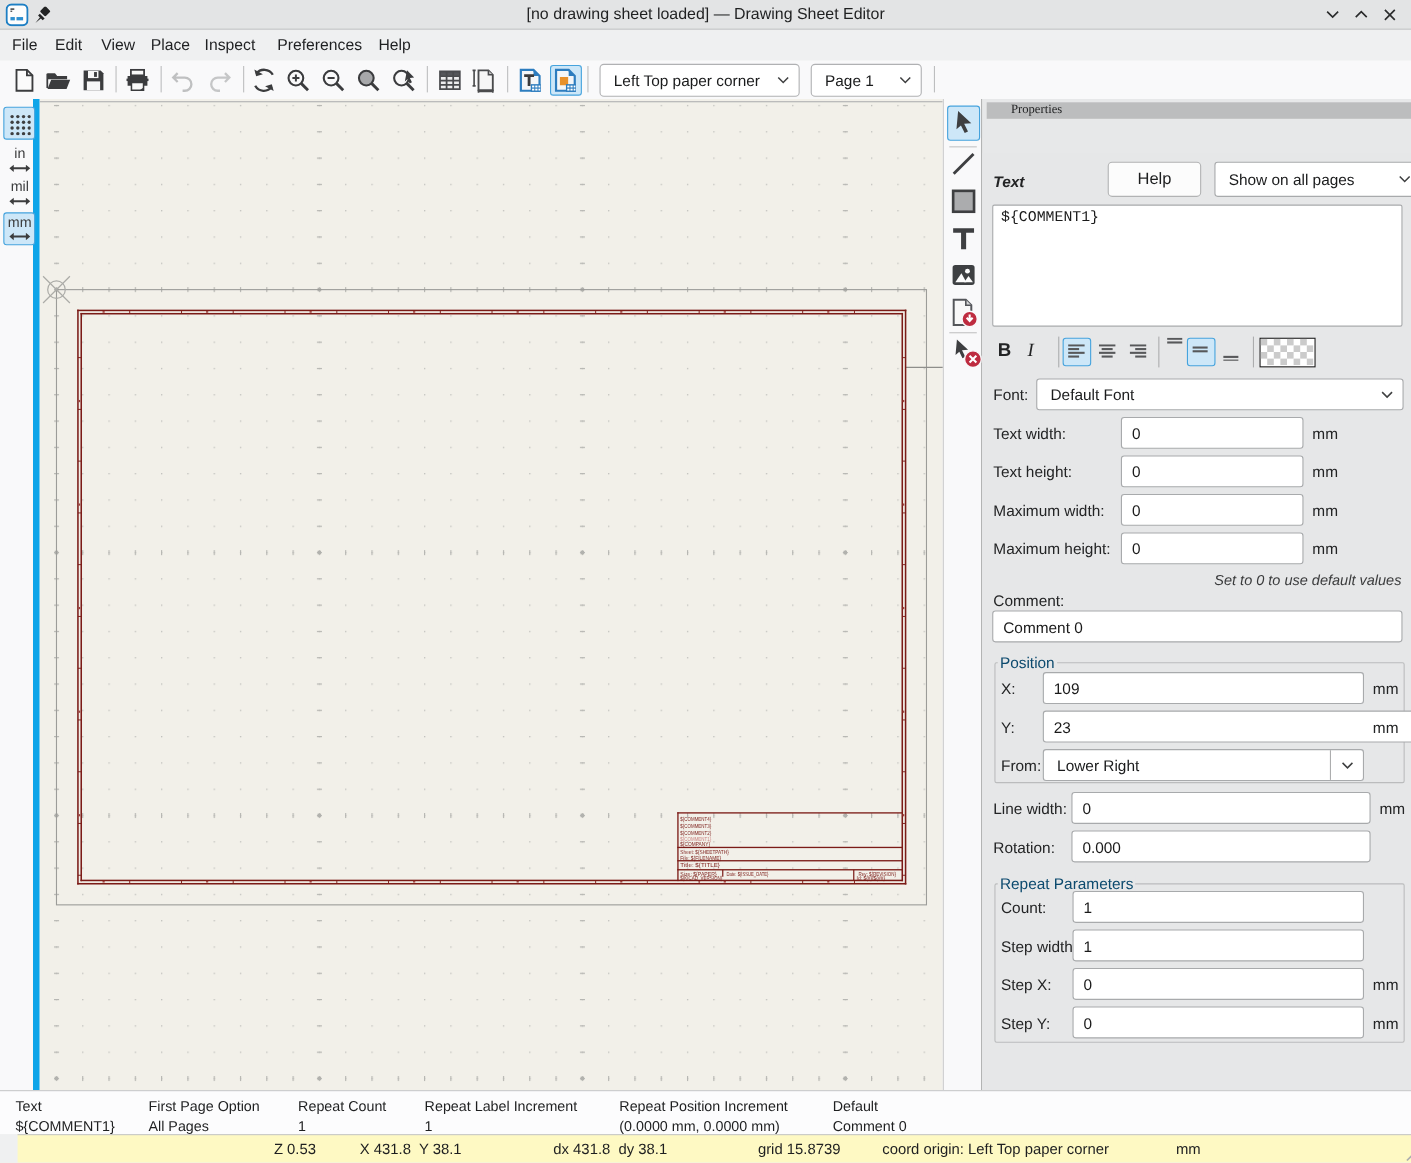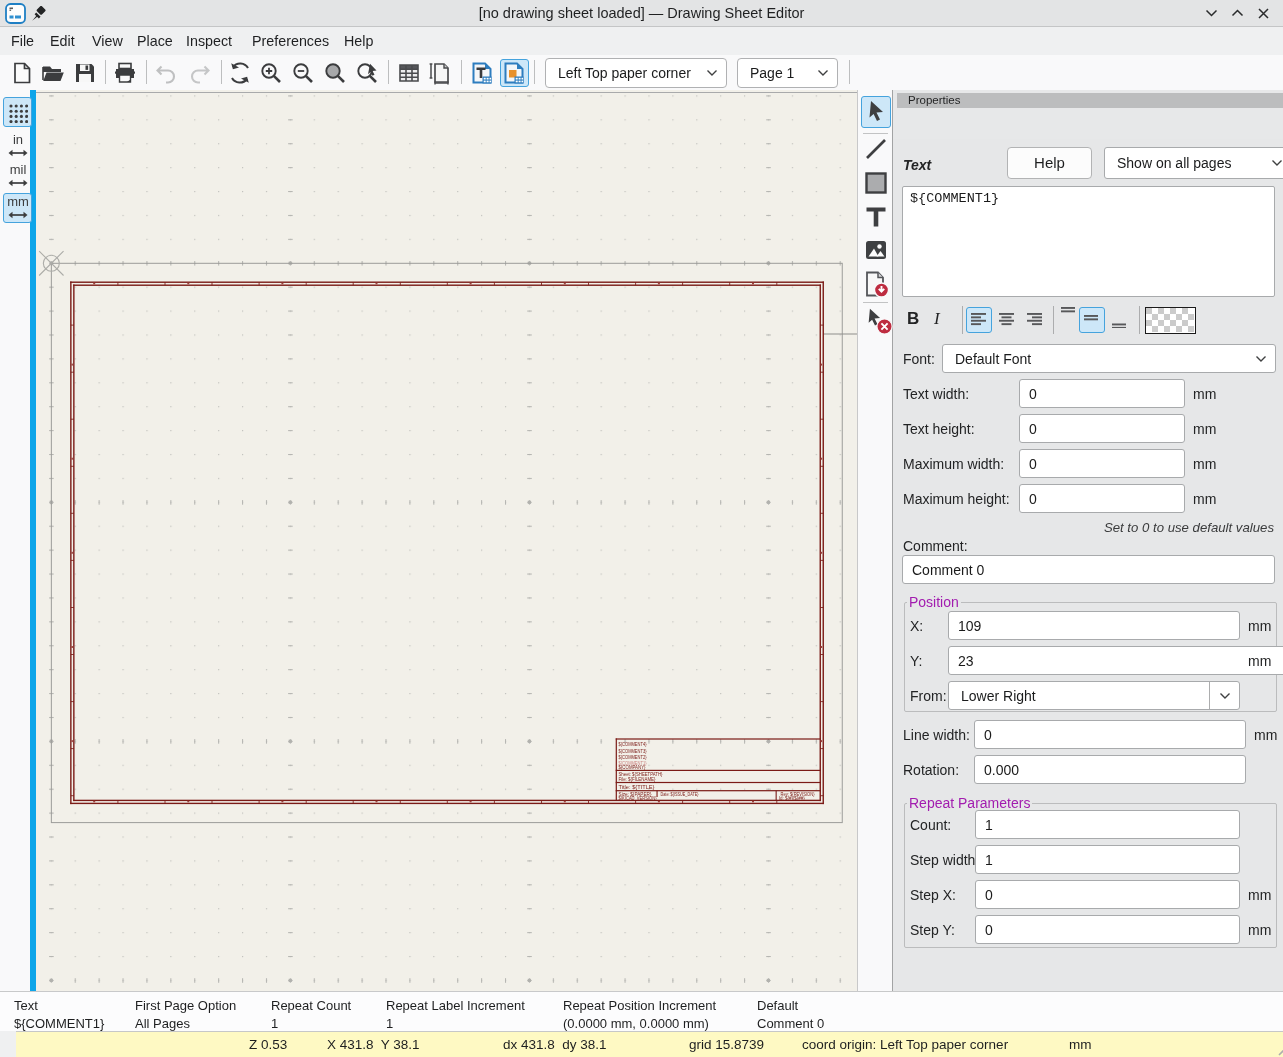--- a/index.html
+++ b/index.html
@@ -18,31 +18,31 @@
 
 #lbar { left:0; top:90px; width:36px; height:901px; background:#F9F9FA; border-right:6px solid #0ea5e9; }
 #rbar { left:857px; top:90px; width:36px; height:901px; background:#F9F9FA; border-left:1px solid #C8C8C9; border-right:1px solid #A2A3A4; }
 .selbox { position:absolute; background:#CDE7F8; border:1px solid #45A3DD; border-radius:3px; }
 .sidesep { position:absolute; left:5px; width:25px; height:1px; background:#C2C3C4; }
 .unitlbl { position:absolute; width:36px; text-align:center; font-size:13px; color:#3C3D3E; }
 
 #canvas { left:36px; top:90px; }
 
 #panel { left:893px; top:90px; width:390px; height:901px; background:#E7E8E9; }
-#panel .hdr { position:absolute; left:4px; top:3px; width:386px; height:15px; background:#BCBDBE; font-size:11.5px; color:#242526; padding-left:11px; line-height:15px; }
+#panel .hdr { position:absolute; left:4px; top:3px; width:386px; height:15px; background:#BCBDBE; font-size:11.5px; color:#242526; padding-left:22px; line-height:15px;font-family:Liberation Serif, serif; }
 .tabrow { position:absolute; left:4px; top:18px; width:386px; height:31px; background:#ECEDEE; }
 .tab-a { position:absolute; left:0px; top:0px; width:112px; height:31px; background:#EEEFF0; border-top:3px solid #3DAEE9; font-size:14.5px; color:#202122; text-align:center; line-height:27px; }
 .tab-i { position:absolute; left:112px; top:0px; width:130px; height:31px; background:#B7B8B9; border-left:1px solid #A8A9AA; font-size:14.5px; color:#27282A; text-align:center; line-height:30px; }
 #pbody { position:absolute; left:0; top:49px; width:390px; height:852px; background:#E6E7E8; }
 .lbl { position:absolute; font-size:14px; color:#232425; }
 .inp { position:absolute; background:#FFFFFF; border:1px solid #A8AAAC; border-radius:3px; font-size:14px; color:#1A1A1A; }
 .inp span { position:absolute; left:9px; top:50%; transform:translateY(-50%); }
 .btn { position:absolute; background:#FCFCFC; border:1px solid #B2B3B4; border-radius:4px; font-size:15px; color:#1D1E1F; text-align:center; }
 .grp { position:absolute; border:1px solid #BBBCBD; border-radius:2px; }
-.grplbl { position:absolute; font-size:14px; color:#a21caf; background:#E6E7E8; padding:0 2px; }
+.grplbl { position:absolute; font-size:14px; color:#0c4a6e; background:#E6E7E8; padding:0 2px; }
 .mm { position:absolute; font-size:14px; color:#232425; }
 
 #infobar { left:0; top:991px; width:1283px; height:40px; background:#FCFCFD; border-top:1px solid #C8C9CA; }
 #infobar div { position:absolute; font-size:13px; color:#1E1F20; }
 #statusbar { left:16px; top:1031px; width:1283px; height:26px; background:#fef9c3; border-top:1px solid #C6C7C8; }
 #statusbar div { position:absolute; font-size:13.5px; color:#1E1F20; line-height:25px; }
 </style></head>
 <body>
 <div class="abs" id="titlebar">
 <div class="title">[no drawing sheet loaded] — Drawing Sheet Editor</div>

